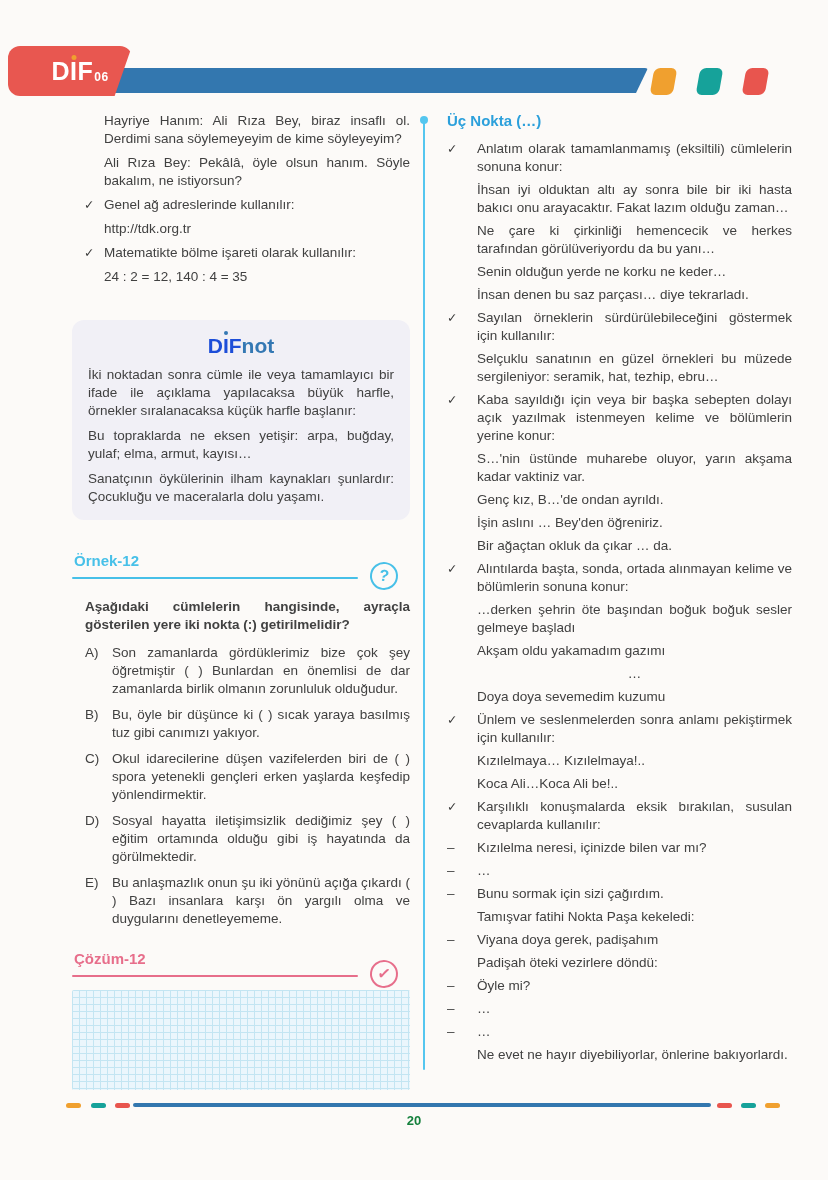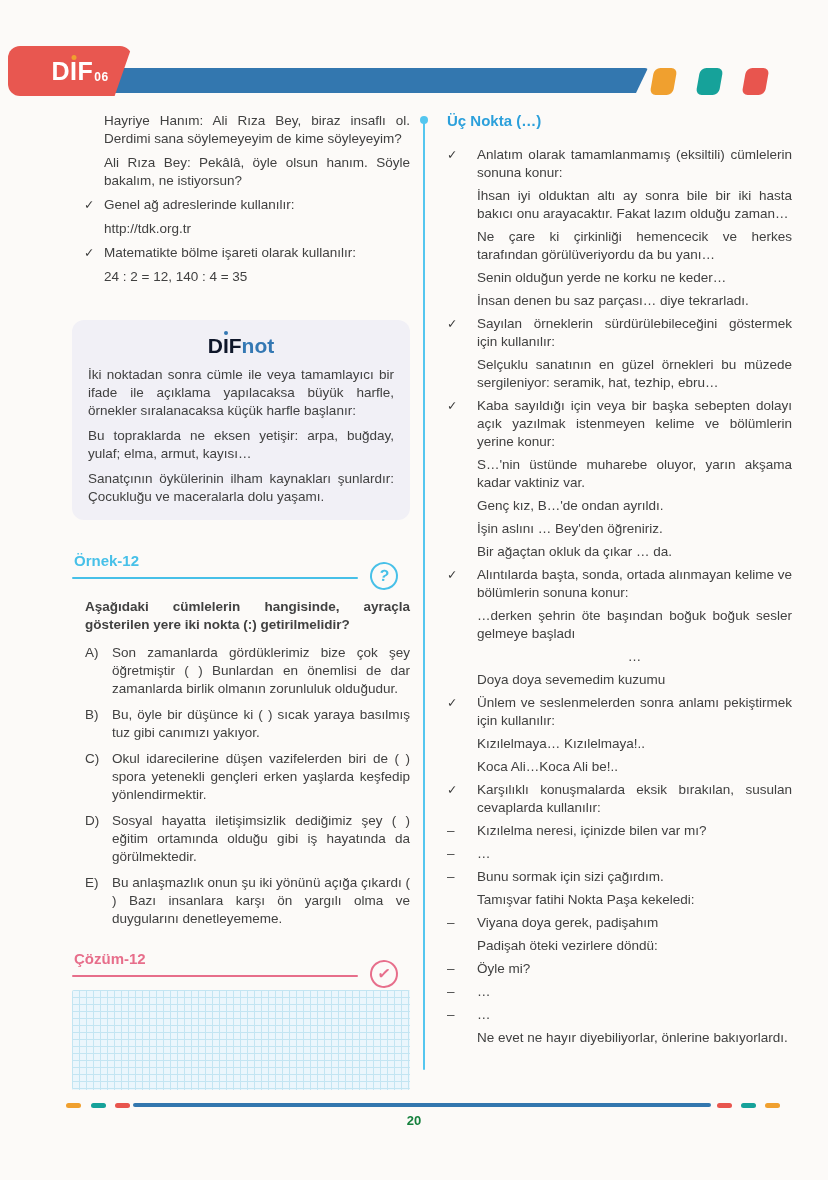--- a/index.html
+++ b/index.html
@@ -57,21 +57,21 @@
   .check-mark{ flex:none; width:20px; font-size:12.5px; color:#3a3a3a; }
   .check-text{ flex:1; text-align:justify; }
   .example{ margin:0 0 6px 32px; }
 
   
   .difnot{
     margin-top:34px; background:#F1F0F6; border-radius:12px;
     padding:14px 16px;
   }
   .difnot-logo{ text-align:center; font-size:21px; font-weight:bold; margin-bottom:8px; line-height:24px;}
-  .difnot-logo .dif{ color:#0f172a; }
+  .difnot-logo .dif{ color:#1d4ed8; }
   .difnot-logo .dif .li{ position:relative; display:inline-block; }
   .difnot-logo .dif .li::after{
     content:''; position:absolute; left:50%; transform:translateX(-50%);
     top:-3px; width:4px; height:4px; border-radius:50%; background:#3478B3;
   }
   .difnot-logo .not{ color:#3478B3; }
   .difnot-p{ margin-bottom:7px; }
   .difnot-p:last-child{ margin-bottom:0; }
 
   
@@ -96,21 +96,21 @@
   .grid-box{
     margin-top:8px; height:100px; border-radius:2px;
     background-color:#EBF6FC;
     background-image:
       linear-gradient(#C3E5F2 1px, transparent 1px),
       linear-gradient(90deg,#C3E5F2 1px, transparent 1px);
     background-size:7px 7px;
   }
 
   
-  .right-title{ color:#2CA0DB; font-weight:bold; font-size:15px; margin-bottom:16px; text-align:left;}
+  .right-title{ color:#2CA0DB; font-weight:bold; font-size:15px; margin-bottom:10px; text-align:left;}
   .r-check{ display:flex; margin-bottom:5px; }
   .r-mark{ flex:none; width:30px; font-size:12.5px; color:#3a3a3a;}
   .r-rule{ flex:1; text-align:justify; }
   .r-example{ margin:0 0 5px 30px; }
   .r-example.center{ text-align:center; }
   .dlg-row{ display:flex; margin-bottom:5px; }
   .dlg-dash{ flex:none; width:30px; }
   .dlg-text{ flex:1; text-align:justify; }
 
   
@@ -228,20 +228,21 @@
   <p class="r-example">S…'nin üstünde muharebe oluyor, yarın akşama kadar vaktiniz var.</p>
   <p class="r-example">Genç kız, B…'de ondan ayrıldı.</p>
   <p class="r-example">İşin aslını … Bey'den öğreniriz.</p>
   <p class="r-example">Bir ağaçtan okluk da çıkar … da.</p>
 
   <div class="r-check">
     <span class="r-mark">✓</span>
     <span class="r-rule">Alıntılarda başta, sonda, ortada alınmayan kelime ve bölümlerin sonuna konur:</span>
   </div>
   <p class="r-example">…derken şehrin öte başından boğuk boğuk sesler gelmeye başladı</p>
+  <p class="r-example">Akşam oldu yakamadım gazımı</p>
   <p class="r-example center">…</p>
   <p class="r-example">Doya doya sevemedim kuzumu</p>
 
   <div class="r-check">
     <span class="r-mark">✓</span>
     <span class="r-rule">Ünlem ve seslenmelerden sonra anlamı pekiştirmek için kullanılır:</span>
   </div>
   <p class="r-example">Kızılelmaya… Kızılelmaya!..</p>
   <p class="r-example">Koca Ali…Koca Ali be!..</p>
 

